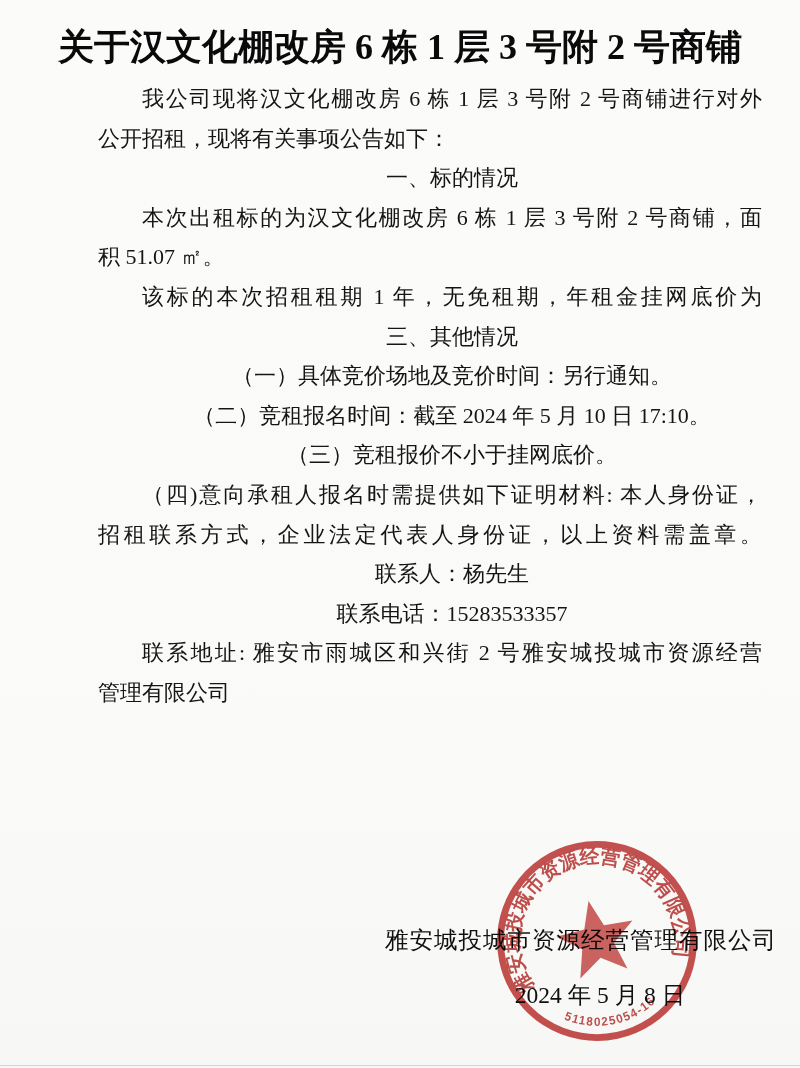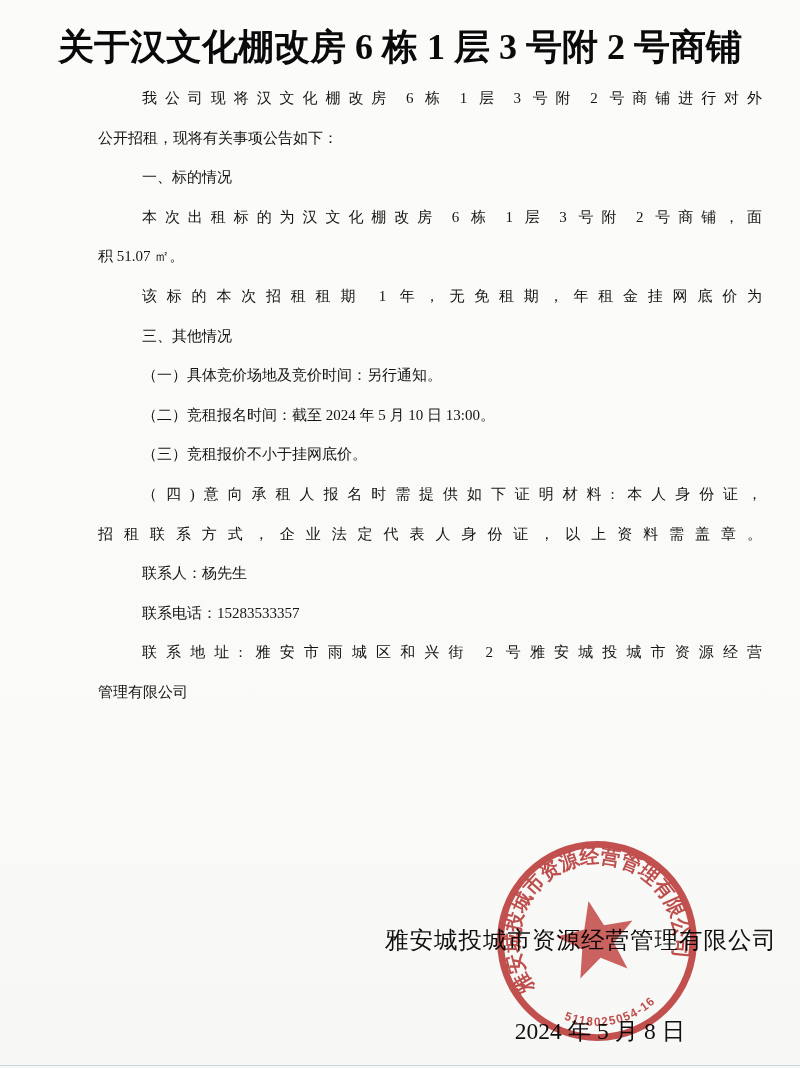--- a/index.html
+++ b/index.html
@@ -18,44 +18,43 @@
   .doc-title{
     margin:26px 40px 0 40px;
     text-align:center;
     font-weight:700;
     font-size:36px;
     line-height:43px;
     color:#0a0a0a;
   }
   .body-text{
     margin:10px 38px 0 98px;
-    font-size:15px;
+    font-size:22px;
     line-height:39.6px;
     color:#151515;
   }
   .line{min-height:39.6px;}
-  .indent{text-indent:44px;}
+  .indent{text-indent:44px;text-align:center;}
   .fill{text-align:justify;text-align-last:justify;}
   .sig-company{
     position:absolute;
     top:924px;left:378px;width:406px;
     text-align:center;
     font-size:23.5px;
     letter-spacing:1px;
     color:#101010;
     white-space:nowrap;
   }
   .sig-date{
     position:absolute;
     top:979px;left:445px;width:310px;
     text-align:center;
     font-size:23.5px;
     color:#101010;
     white-space:nowrap;
-    margin-top:36px;
   }
   .seal{
     position:absolute;
     left:480px;top:824px;
     width:234px;height:234px;
     mix-blend-mode:multiply;
     opacity:.88;
   }
   .seal-ring{stroke:#bf3a38;stroke-width:7;fill:none;}
   .seal-star{fill:#c4403c;opacity:.92;}
@@ -77,21 +76,21 @@
 
   <div class="body-text">
     <div class="line indent fill">我公司现将汉文化棚改房 6 栋 1 层 3 号附 2 号商铺进行对外</div>
     <div class="line">公开招租，现将有关事项公告如下：</div>
     <div class="line indent">一、标的情况</div>
     <div class="line indent fill">本次出租标的为汉文化棚改房 6 栋 1 层 3 号附 2 号商铺，面</div>
     <div class="line">积 51.07 ㎡。</div>
     <div class="line indent fill">该标的本次招租租期 1 年，无免租期，年租金挂网底价为</div>
     <div class="line indent">三、其他情况</div>
     <div class="line indent">（一）具体竞价场地及竞价时间：另行通知。</div>
-    <div class="line indent">（二）竞租报名时间：截至 2024 年 5 月 10 日 13:00。</div>
+    <div class="line indent">（二）竞租报名时间：截至 2024 年 5 月 10 日 17:10。</div>
     <div class="line indent">（三）竞租报价不小于挂网底价。</div>
     <div class="line indent fill">（四)意向承租人报名时需提供如下证明材料: 本人身份证，</div>
     <div class="line fill">招租联系方式，企业法定代表人身份证，以上资料需盖章。</div>
     <div class="line indent">联系人：杨先生</div>
     <div class="line indent">联系电话：15283533357</div>
     <div class="line indent fill">联系地址: 雅安市雨城区和兴街 2 号雅安城投城市资源经营</div>
     <div class="line">管理有限公司</div>
   </div>
 
   <div class="sig-company">雅安城投城市资源经营管理有限公司</div>

